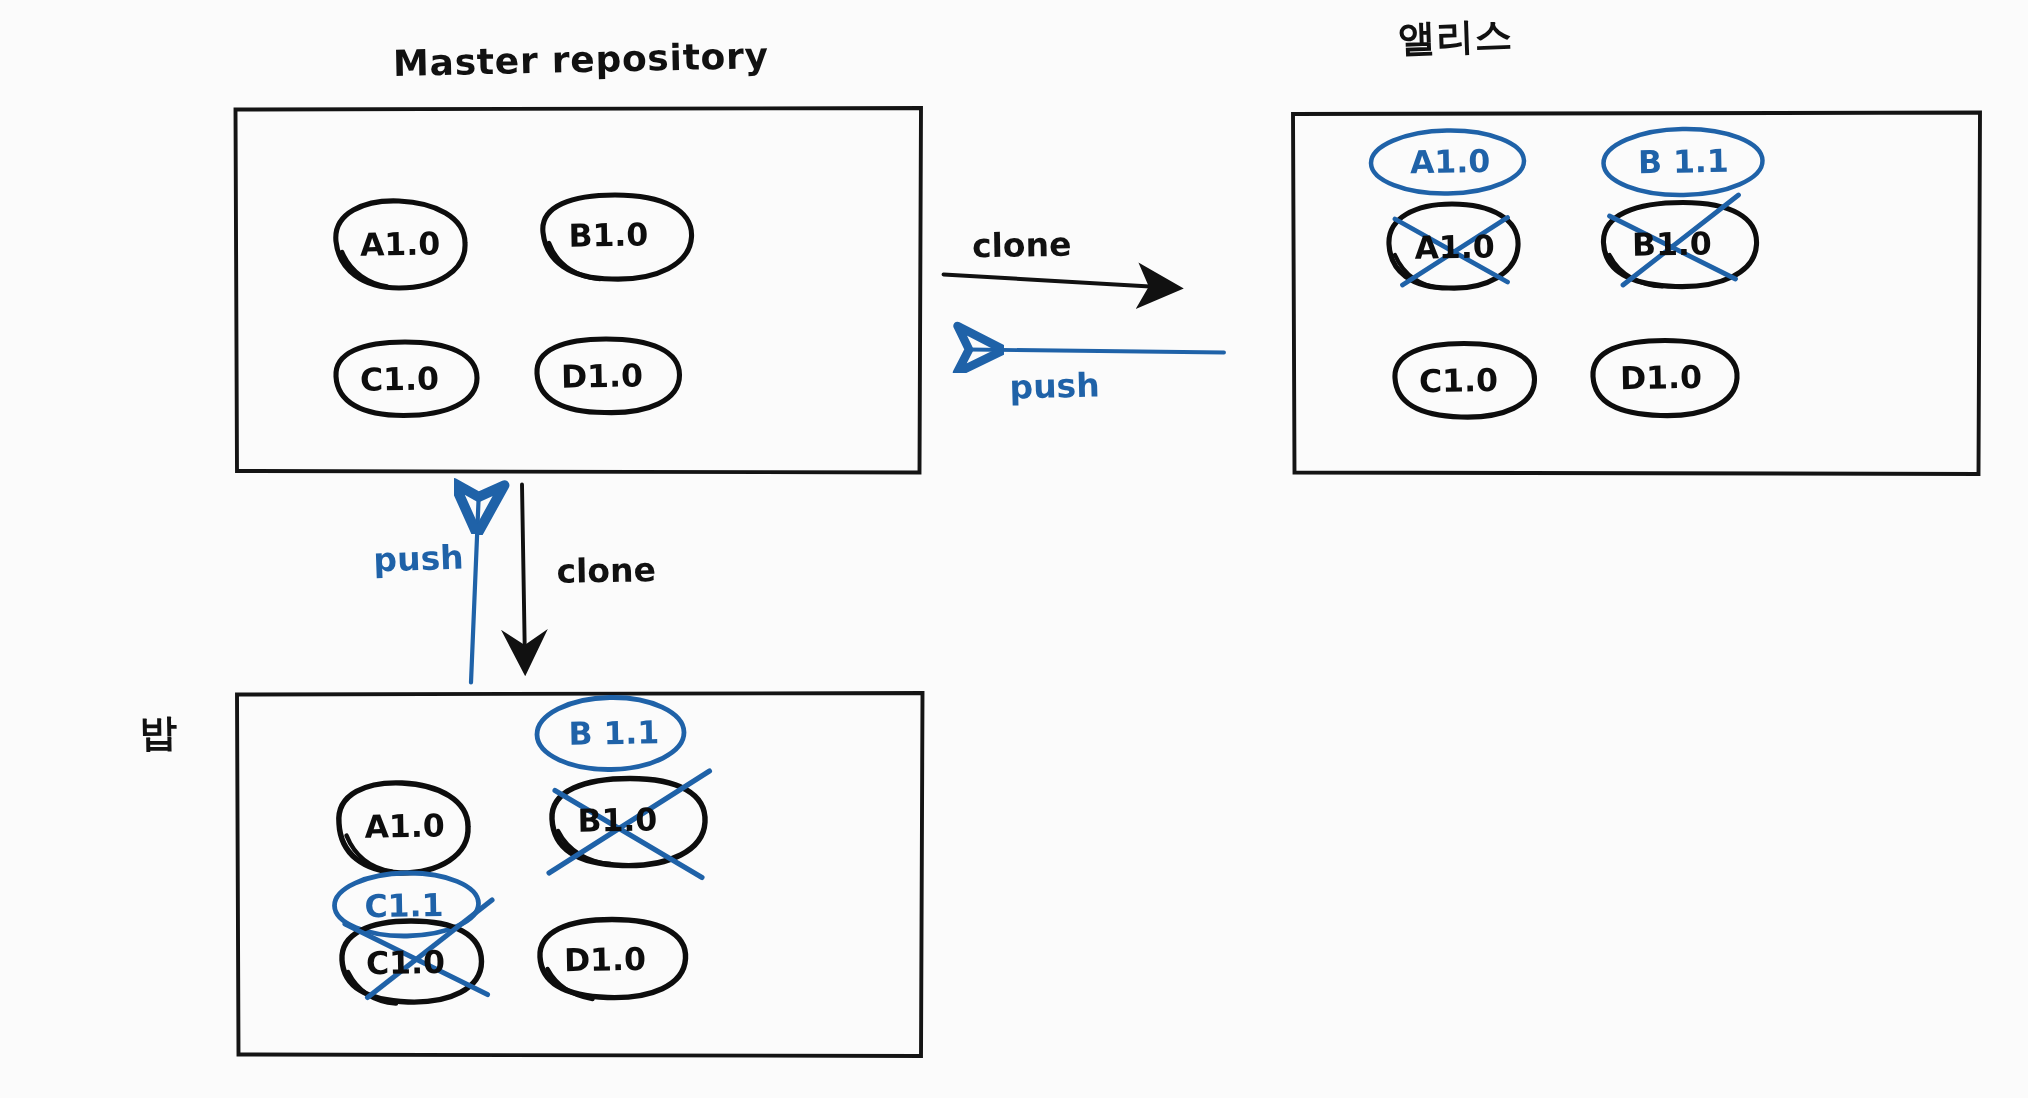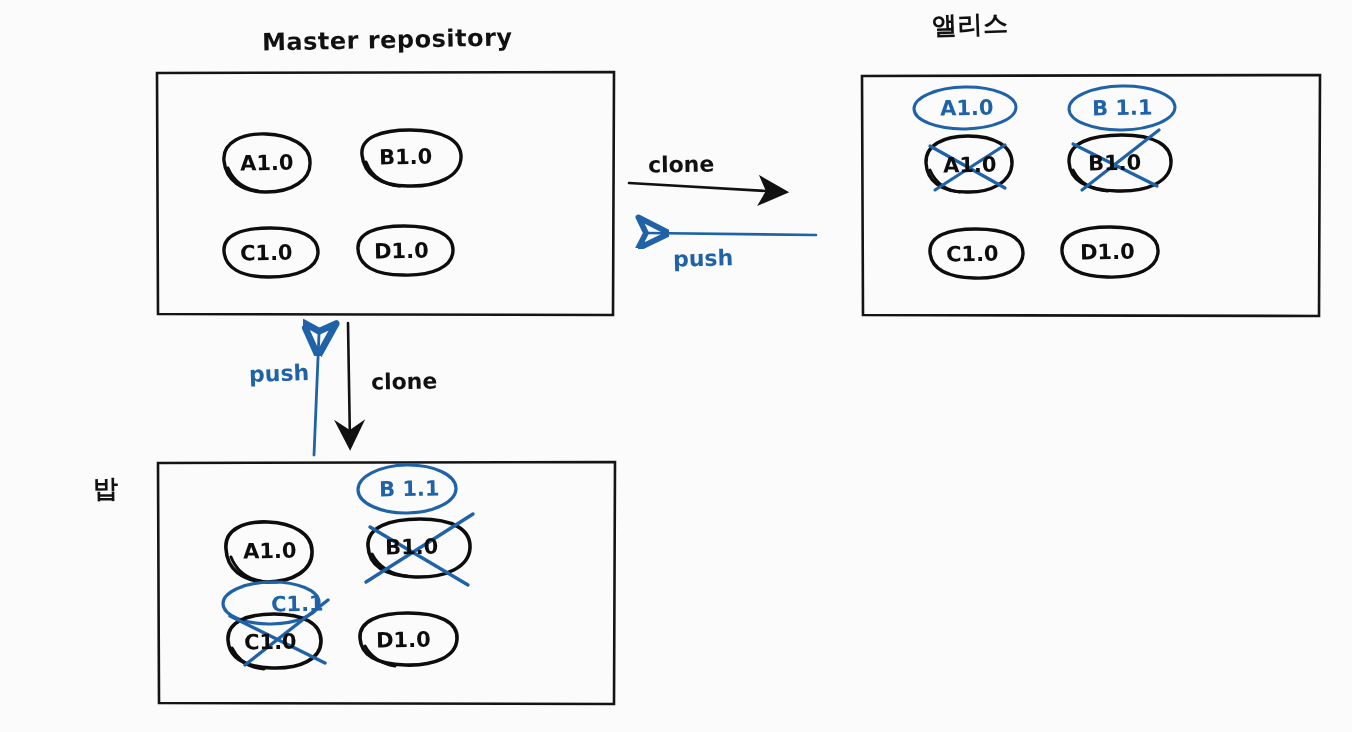--- a/index.html
+++ b/index.html
@@ -204,15 +204,15 @@
 <div class="node-label blue" style="left:940px;top:96px;transform:rotate(-1deg);">A1.0</div>
 <div class="node-label blue" style="left:1092px;top:96px;transform:rotate(-1deg);">B 1.1</div>
 <div class="node-label black" style="left:943px;top:153px;transform:rotate(-1deg);">A1.0</div>
 <div class="node-label black" style="left:1088px;top:151px;transform:rotate(-1deg);">B1.0</div>
 <div class="node-label black" style="left:946px;top:242px;transform:rotate(-1deg);">C1.0</div>
 <div class="node-label black" style="left:1080px;top:240px;transform:rotate(-1deg);">D1.0</div>
 
 <div class="node-label blue" style="left:379px;top:477px;transform:rotate(-1deg);">B 1.1</div>
 <div class="node-label black" style="left:243px;top:539px;transform:rotate(-1deg);">A1.0</div>
 <div class="node-label black" style="left:385px;top:535px;transform:rotate(-1deg);">B1.0</div>
-<div class="node-label blue" style="left:243px;top:592px;transform:rotate(-1deg);margin-left:28px;">C1.1</div>
+<div class="node-label blue" style="left:243px;top:592px;transform:rotate(-1deg);">C1.1</div>
 <div class="node-label black" style="left:244px;top:630px;transform:rotate(-1deg);">C1.0</div>
 <div class="node-label black" style="left:376px;top:628px;transform:rotate(-1deg);">D1.0</div>
 
 </body></html>

